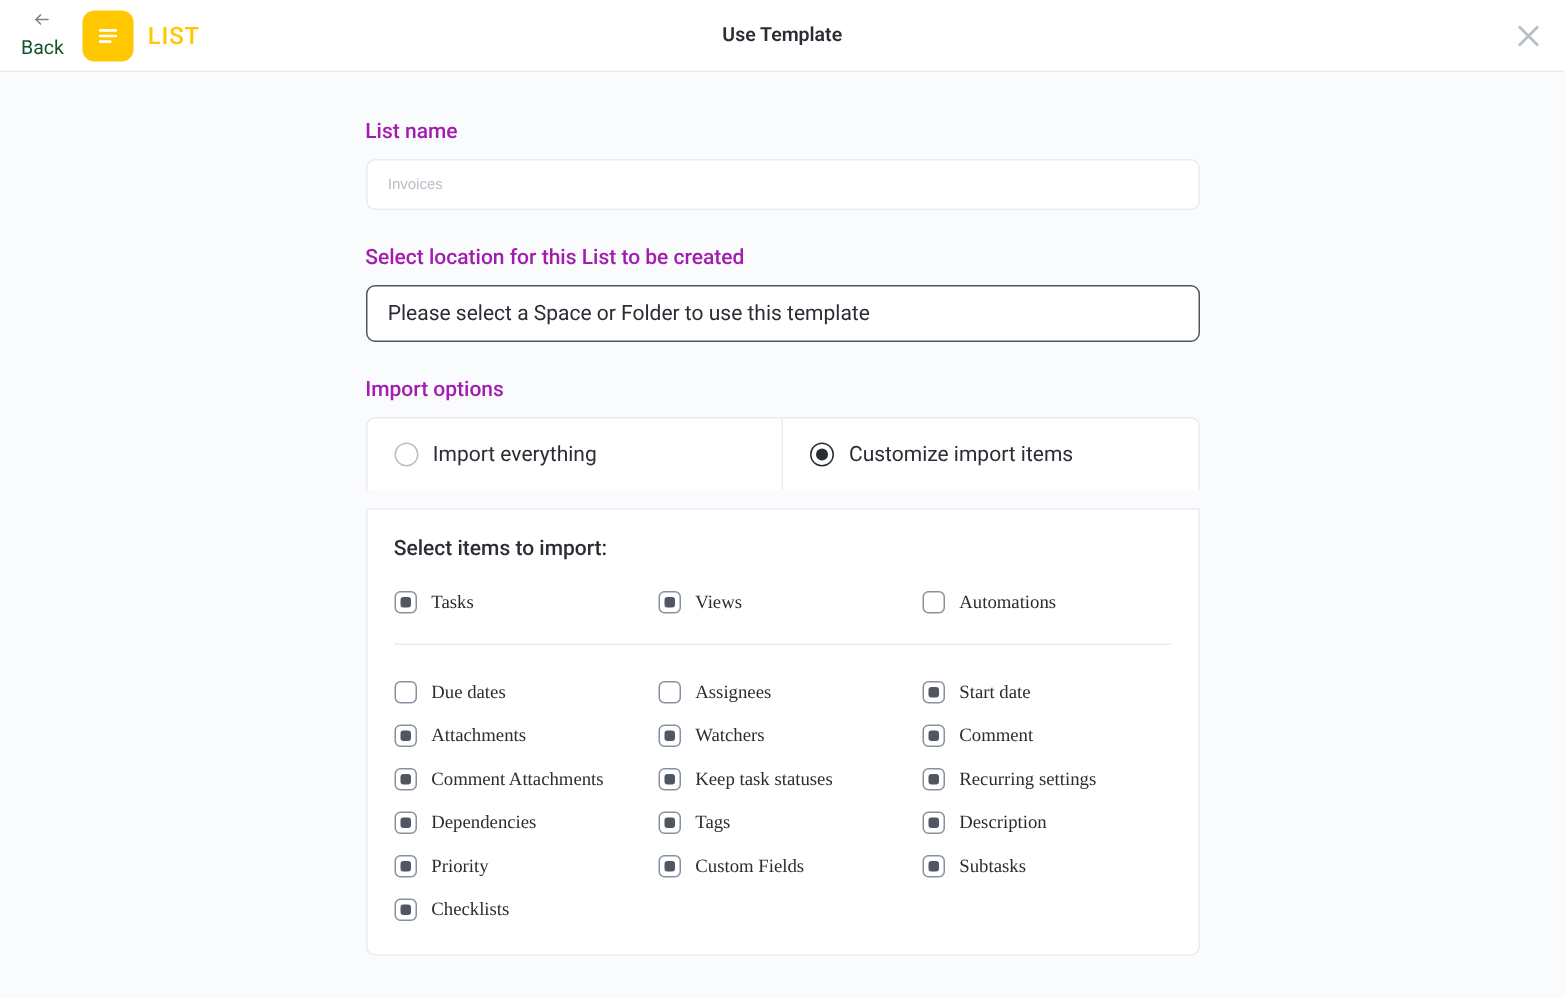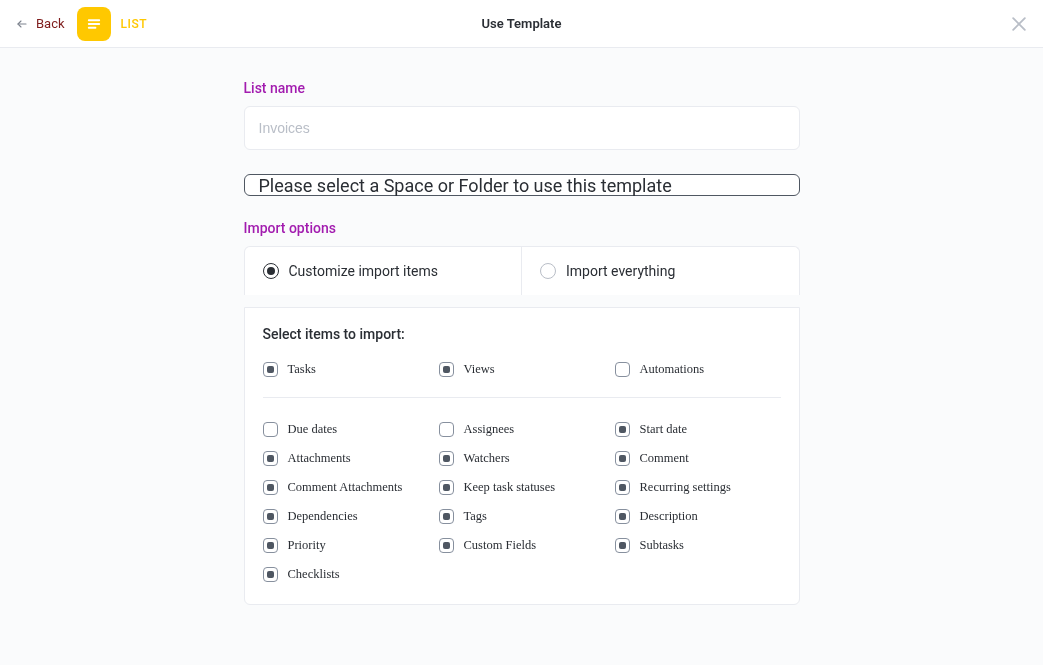--- a/index.html
+++ b/index.html
@@ -18,38 +18,39 @@
       display: flex;
       align-items: center;
       padding: 0 14px;
       position: relative;
       background: #fff;
     }
     .back-btn {
       display: flex;
       align-items: center;
       gap: 6px;
-      color: #7f1d1d;
+      color: #14532d;
       font-size: 13px;
       cursor: pointer;
+      flex-direction: column;
     }
     .back-arrow { display: inline-flex; }
     .badge {
       width: 34px;
       height: 34px;
       background: #ffc800;
       border-radius: 8px;
       display: flex;
       align-items: center;
       justify-content: center;
       margin-left: 12px;
     }
     .badge-label {
       color: #ffc800;
-      font-size: 12px;
+      font-size: 16px;
       letter-spacing: 0.5px;
       margin-left: 10px;
       font-weight: 500;
     }
     .title {
       position: absolute;
       left: 50%;
       transform: translateX(-50%);
       font-size: 13px;
       font-weight: 600;
@@ -72,36 +73,36 @@
       padding: 32px 0 40px;
     }
     .section-label {
       font-size: 14px;
       color: #a21caf;
       margin-bottom: 10px;
       font-weight: 500;
     }
     .text-input {
       width: 100%;
-      height: 44px;
+      height: 34px;
       border: 1px solid #e9ebf0;
       border-radius: 6px;
       padding: 0 14px;
-      font-size: 14px;
+      font-size: 10px;
       color: #ec4899;
       background: #fff;
     }
     .text-input::placeholder { color: #b9bec7; }
     .select-box {
       width: 100%;
-      height: 22px;
+      height: 38px;
       border: 1px solid #4f5762;
       border-radius: 6px;
       padding: 0 14px;
-      font-size: 18px;
+      font-size: 14px;
       display: flex;
       align-items: center;
       color: #2a2e34;
       background: #fff;
       cursor: pointer;
     }
     .gap1 { margin-bottom: 24px; }
     .radio-row {
       display: flex;
       border: 1px solid #e9ebf0;
@@ -218,37 +219,38 @@
       </svg>
   </div>
 </div>
 
 <div class="content-wrap">
   <div class="content">
 
     <div class="section-label">List name</div>
     <input class="text-input gap1" type="text" placeholder="Invoices" style="">
 
+    <div class="section-label">Select location for this List to be created</div>
     <div class="select-box gap1">
       <span>Please select a Space or Folder to use this template</span>
     </div>
 
     <div class="section-label">Import options</div>
 
     <div class="radio-row">
+      <div class="radio-cell">
+        <span class="radio-outer"></span>
+        <span>Import everything</span>
+      </div>
       <div class="radio-cell">
         <span class="radio-outer checked">
             <span class="radio-inner"></span>
           </span>
         <span>Customize import items</span>
       </div>
-      <div class="radio-cell">
-        <span class="radio-outer"></span>
-        <span>Import everything</span>
-      </div>
     </div>
 
     <div class="import-panel">
       <div class="import-heading">Select items to import:</div>
       <div class="check-grid" id="check-grid">
           <div class="check-item">
             <span class="check-box">
               <span class="check-fill"></span>
             </span>
             <span>Tasks</span>

